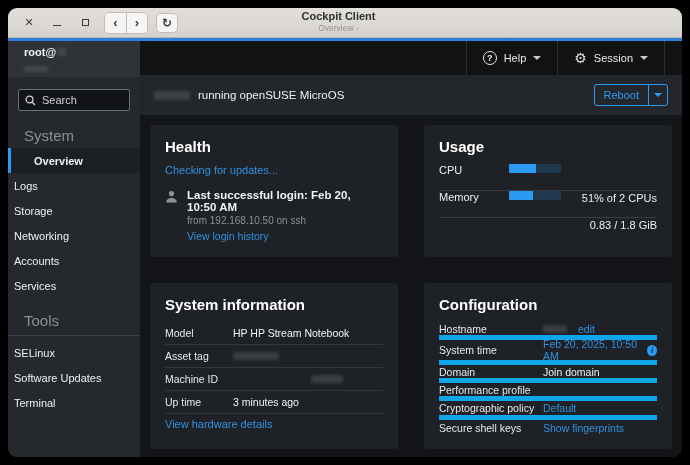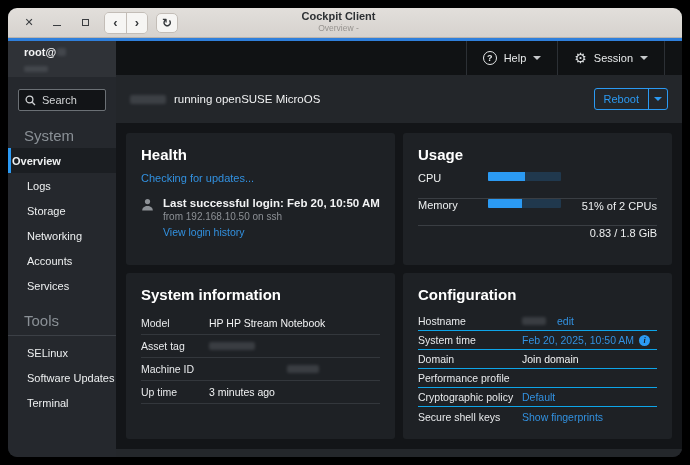--- a/index.html
+++ b/index.html
@@ -16,60 +16,60 @@
   .navgroup .nbtn { width:21px; height:20px; background:#f6f5f3; color:#35383b; font-size:13px; font-weight:bold; display:flex; align-items:center; justify-content:center; }
   .navgroup .nbtn + .nbtn { border-left:1px solid #c3bdb7; }
   .refresh-btn { width:22px; height:20px; margin-left:8px; background:#f6f5f3; border:1px solid #c3bdb7; border-radius:5px; color:#35383b; font-size:12px; font-weight:bold; display:flex; align-items:center; justify-content:center; }
   .titles { position:absolute; left:0; right:13px; top:2px; text-align:center; pointer-events:none; }
   .title-main { font-size:11px; font-weight:bold; color:#2c3033; line-height:13px; }
   .title-sub { font-size:8.5px; color:#96938f; line-height:10px; }
   .accent-line { height:3px; background:#2f7fdb; flex:0 0 auto; }
 
   
   .app { flex:1; display:flex; min-height:0; }
-  .sidebar { width:108px; background:#25282d; display:flex; flex-direction:column; flex:0 0 auto; }
+  .sidebar { width:132px; background:#25282d; display:flex; flex-direction:column; flex:0 0 auto; }
   .main { flex:1; display:flex; flex-direction:column; min-width:0; }
 
   
   .sb-header { height:36px; background:#2f3237; padding:5px 0 0 16px; }
   .sb-user { color:#f2f3f4; font-size:11px; font-weight:bold; display:flex; align-items:center; }
   .redact { background:#5c6066; opacity:.45; border-radius:2px; filter:blur(1.5px); display:inline-block; }
   .sb-user .redact { width:9px; height:8px; margin-left:1px; }
   .sb-sub-redact { width:24px; height:6px; margin-top:4px; }
   .search-wrap { margin:12px 10px 10px 10px; }
   .search-box { height:22px; background:#121417; border:1px solid #6b7075; border-radius:2px; display:flex; align-items:center; padding:0 6px; gap:6px; }
   .search-box svg { flex:0 0 auto; }
   .search-box input { background:transparent; border:none; outline:none; color:#e7e9ea; font-size:11px; width:100%; font-family:inherit; }
   .search-box input::placeholder { color:#d2d4d6; opacity:1; }
   .sb-section-label { color:#8a9096; font-size:15px; padding:6px 16px 4px 16px; }
-  .sb-item { height:25px; display:flex; align-items:center; padding-left:16px; color:#eef0f1; font-size:11px; cursor:pointer; border-left:3px solid transparent; }
-  .sb-item.active { background:#1b1e22; border-left:3px solid #2b9af3; padding-left:1px; font-weight:bold; }
+  .sb-item { height:25px; display:flex; align-items:center; padding-left:3px; color:#eef0f1; font-size:11px; cursor:pointer; border-left:3px solid transparent; }
+  .sb-item.active { background:#1b1e22; border-left:3px solid #2b9af3; padding-left:23px; font-weight:bold; }
   .sb-divider { border-top:1px solid #3c4046; margin:2px 0 4px 0; }
 
   
   .masthead { height:34px; background:#101214; display:flex; align-items:stretch; justify-content:flex-end; flex:0 0 auto; }
   .mh-btn { display:flex; align-items:center; gap:7px; padding:0 16px; color:#e7e9ea; font-size:11px; border-left:1px solid #2c3035; cursor:pointer; }
   .mh-end { width:18px; border-left:1px solid #2c3035; }
   .caret { width:0; height:0; border-left:4px solid transparent; border-right:4px solid transparent; border-top:4px solid #c7c9cb; }
   .help-ic { width:14px; height:14px; border:1.4px solid #e7e9ea; border-radius:50%; display:flex; align-items:center; justify-content:center; font-size:9px; font-weight:bold; color:#e7e9ea; }
   .gear-ic { font-size:14px; color:#dcdee0; line-height:14px; }
 
   
-  .content-header { height:48px; background:#23262a; display:flex; align-items:center; padding:0 14px; gap:8px; flex:0 0 auto; }
+  .content-header { height:40px; background:#23262a; display:flex; align-items:center; padding:0 14px; gap:8px; flex:0 0 auto; }
   .hdr-redact { width:36px; height:9px; }
   .hdr-status { color:#f0f1f2; font-size:11.5px; }
   .spacer { flex:1; }
   .reboot { display:flex; height:22px; border:1px solid #2b9af3; border-radius:3px; overflow:hidden; }
   .reboot-main { padding:0 9px; color:#2b9af3; font-size:11px; display:flex; align-items:center; cursor:pointer; }
   .reboot-caret { width:19px; border-left:1px solid #2b9af3; display:flex; align-items:center; justify-content:center; cursor:pointer; }
   .reboot-caret .caret { border-top-color:#2b9af3; }
 
   
   .content-body { flex:1; background:#131518; display:flex; flex-direction:column; min-height:0; }
-  .cards { padding:10px; display:grid; grid-template-columns:1fr 1fr; grid-template-rows:132px 166px; gap:8px; }
+  .cards { padding:10px; display:grid; grid-template-columns:1fr 1fr; grid-template-rows:132px 166px; gap:26px; }
   .footer-strip { flex:1; background:#24272b; }
   .card { background:#1e2125; border-radius:3px; padding:13px 15px; display:flex; flex-direction:column; overflow:hidden; }
   .card-title { color:#fff; font-size:15px; font-weight:bold; margin-bottom:9px; }
   a.lnk { color:#3291e0; text-decoration:none; cursor:pointer; }
 
   
   .health-link { font-size:11px; margin-bottom:13px; }
   .login-row { display:flex; gap:9px; }
   .login-icon { color:#8d9196; flex:0 0 auto; margin-top:1px; }
   .login-heading { color:#f2f3f4; font-size:11.5px; font-weight:bold; }
@@ -86,21 +86,21 @@
 
   
   .si-row { display:flex; align-items:center; height:23px; border-bottom:1px solid #33373c; }
   .si-label { width:68px; color:#e8eaec; font-size:10.5px; flex:0 0 auto; }
   .si-value { color:#f2f3f4; font-size:10.5px; display:flex; align-items:center; }
   .si-redact-1 { width:46px; height:8px; }
   .si-redact-2 { width:32px; height:8px; margin-left:78px; }
   .si-link { font-size:11px; margin-top:auto; margin-bottom:6px; display:inline-block; }
 
   
-  .cf-row { display:flex; align-items:center; height:25px; border-bottom:1px solid #0ea5e9; }
+  .cf-row { display:flex; align-items:center; height:25px; border-bottom:5px solid #0ea5e9; }
   .cf-row:last-child { border-bottom:none; }
   .cf-label { width:104px; color:#e8eaec; font-size:10.5px; flex:0 0 auto; }
   .cf-value { font-size:10.5px; color:#f2f3f4; display:flex; align-items:center; gap:5px; }
   .cf-redact { width:24px; height:8px; margin-right:6px; }
   .info-ic { width:11px; height:11px; border-radius:50%; background:#2b9af3; color:#16181b; font-size:8px; font-weight:bold; display:inline-flex; align-items:center; justify-content:center; font-family:"Liberation Serif","DejaVu Serif",serif; font-style:italic; }
 </style>
 </head>
 <body>
 
 <div class="window">
@@ -239,20 +239,21 @@
             <div class="si-row">
               <div class="si-label">Machine ID</div>
               <div class="si-value">
                   <span class="redact si-redact-2"></span>
                 </div>
             </div>
             <div class="si-row">
               <div class="si-label">Up time</div>
               <div class="si-value">3 minutes ago</div>
             </div>
+            <a class="lnk si-link">View hardware details</a>
           </div>
 
           <div class="card">
             <div class="card-title">Configuration</div>
             <div class="cf-row">
               <div class="cf-label">Hostname</div>
               <div class="cf-value">
                   <span class="redact cf-redact"></span>
                   <a class="lnk">edit</a>
                 </div>

